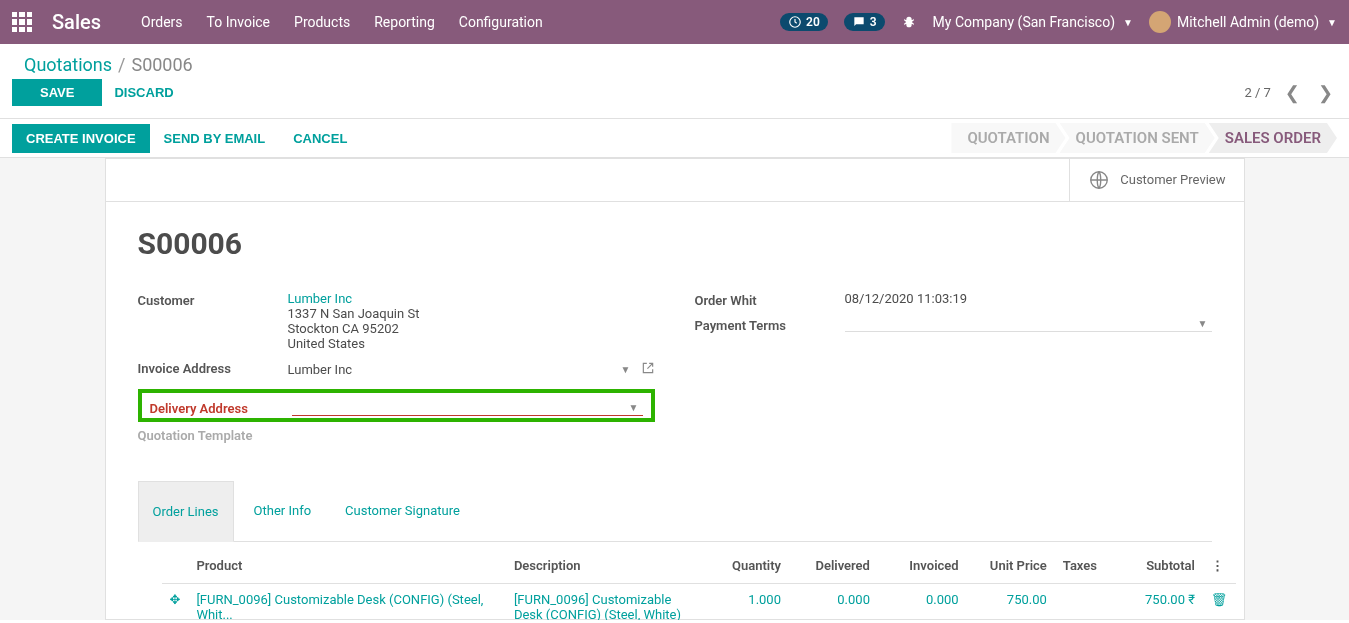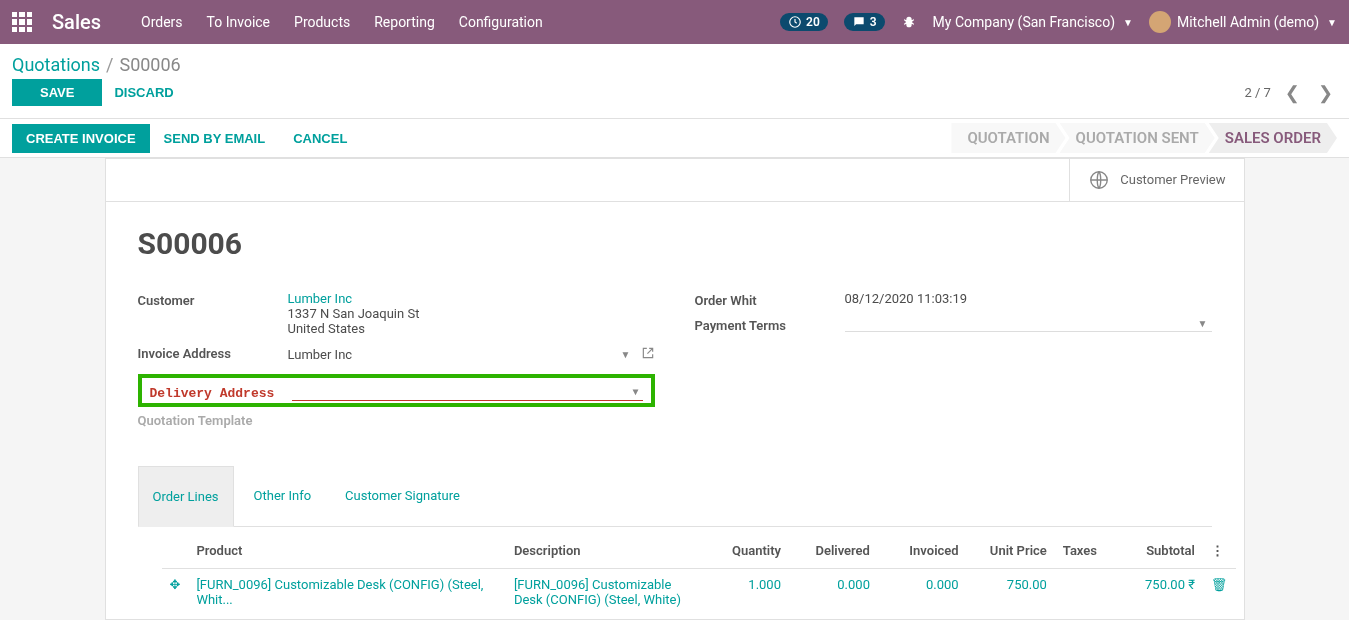--- a/index.html
+++ b/index.html
@@ -12,21 +12,21 @@
 .nav-menu { display: flex; gap: 24px; flex: 1; }
 .nav-item { color: #fff; cursor: pointer; font-size: 14px; }
 .nav-right { display: flex; align-items: center; gap: 16px; }
 .badge-pill { display: inline-flex; align-items: center; background: #0c4a6e; border-radius: 10px; padding: 2px 8px; font-size: 12px; font-weight: 600; cursor: pointer; }
 .badge-pill svg { margin-right: 4px; }
 .bug-icon { cursor: pointer; }
 .company-name, .user-name { font-size: 14px; cursor: pointer; display: flex; align-items: center; gap: 6px; }
 .avatar { width: 22px; height: 22px; border-radius: 50%; background: #d4a574; display: inline-block; }
 .caret { font-size: 10px; margin-left: 2px; }
 
-.breadcrumb-bar { padding: 10px 12px 4px; display: flex; align-items: flex-end; }
+.breadcrumb-bar { padding: 10px 24px 4px; display: flex; align-items: flex-end; }
 .breadcrumb-link { color: #00a09d; font-size: 18px; cursor: pointer; }
 .breadcrumb-sep { color: #999; font-size: 18px; margin: 0 6px; }
 .breadcrumb-current { color: #888; font-size: 18px; }
 
 .action-bar { display: flex; align-items: center; padding: 0 12px 12px; }
 .btn-primary { background: #00a09d; color: #fff; padding: 6px 28px; font-weight: 600; border: none; cursor: pointer; font-size: 13px; }
 .btn-link { color: #00a09d; padding: 6px 12px; font-weight: 600; cursor: pointer; border: none; background: none; font-size: 13px; }
 .pager { margin-left: auto; display: flex; align-items: center; gap: 10px; color: #666; }
 .pager-arrow { font-size: 18px; color: #888; cursor: pointer; padding: 0 4px; }
 
@@ -57,21 +57,21 @@
 .form-label.required-empty { color: #c0392b; }
 .form-value { flex: 1; color: #4c4c4c; }
 .customer-name { color: #00a09d; cursor: pointer; }
 .addr-line { color: #4c4c4c; }
 .input-like { display: flex; align-items: center; border-bottom: 1px solid transparent; padding: 2px 0; }
 .input-like .caret-down { margin-left: auto; color: #888; font-size: 10px; cursor: pointer; padding: 0 4px; }
 .input-like .ext-icon { margin-left: 6px; color: #888; cursor: pointer; }
 .input-underline { border-bottom: 1px solid #ddd; }
 .input-underline-error { border-bottom: 1px solid #c0392b; }
 
-.highlight-box { border: 4px solid #2db300; padding: 6px 8px 2px; margin: 2px 0; display:flex; align-items:center;font-family:Liberation Mono, monospace;}
+.highlight-box { border: 4px solid #2db300; padding: 6px 8px 2px; margin: 2px 0; display:flex; align-items:center;}
 .highlight-box .form-label{width:142px;}
 
 .tabs { display: flex; gap: 6px; margin-top: 30px; border-bottom: 1px solid #e0e0e0; }
 .tab { padding: 22px 14px; color: #00a09d; cursor: pointer; font-size: 13px; }
 .tab.active { background: #eeeeee; border: 1px solid #e0e0e0; border-bottom: 1px solid #eeeeee; margin-bottom: -1px; }
 
 .grid-table { width: 100%; border-collapse: collapse; margin-top: 6px; margin-left: 24px; }
 .grid-table th { text-align: left; font-weight: 600; color: #555; padding: 10px 8px; border-bottom: 1px solid #e0e0e0; font-size: 13px; }
 .grid-table th.num, .grid-table td.num { text-align: right; }
 .grid-table td { padding: 8px 8px; color: #00a09d; font-size: 13px; vertical-align: top; }
@@ -186,20 +186,21 @@
     <div class="sheet-body">
       <h1 class="order-title">S00006</h1>
 
       <div class="form-grid">
         <div class="form-col">
           <div class="form-row">
             <div class="form-label">Customer</div>
             <div class="form-value">
               <div class="customer-name">Lumber Inc</div>
               <div class="addr-line">1337 N San Joaquin St</div>
+              <div class="addr-line">Stockton CA 95202</div>
               <div class="addr-line">United States</div>
             </div>
           </div>
           <div class="form-row">
             <div class="form-label">Invoice Address</div>
             <div class="form-value input-like">
               <span>Lumber Inc</span>
               <span class="caret-down">▼</span>
               <span class="ext-icon">
                 <svg width="14" height="14" viewBox="0 0 24 24" fill="none" stroke="#888" stroke-width="2">

